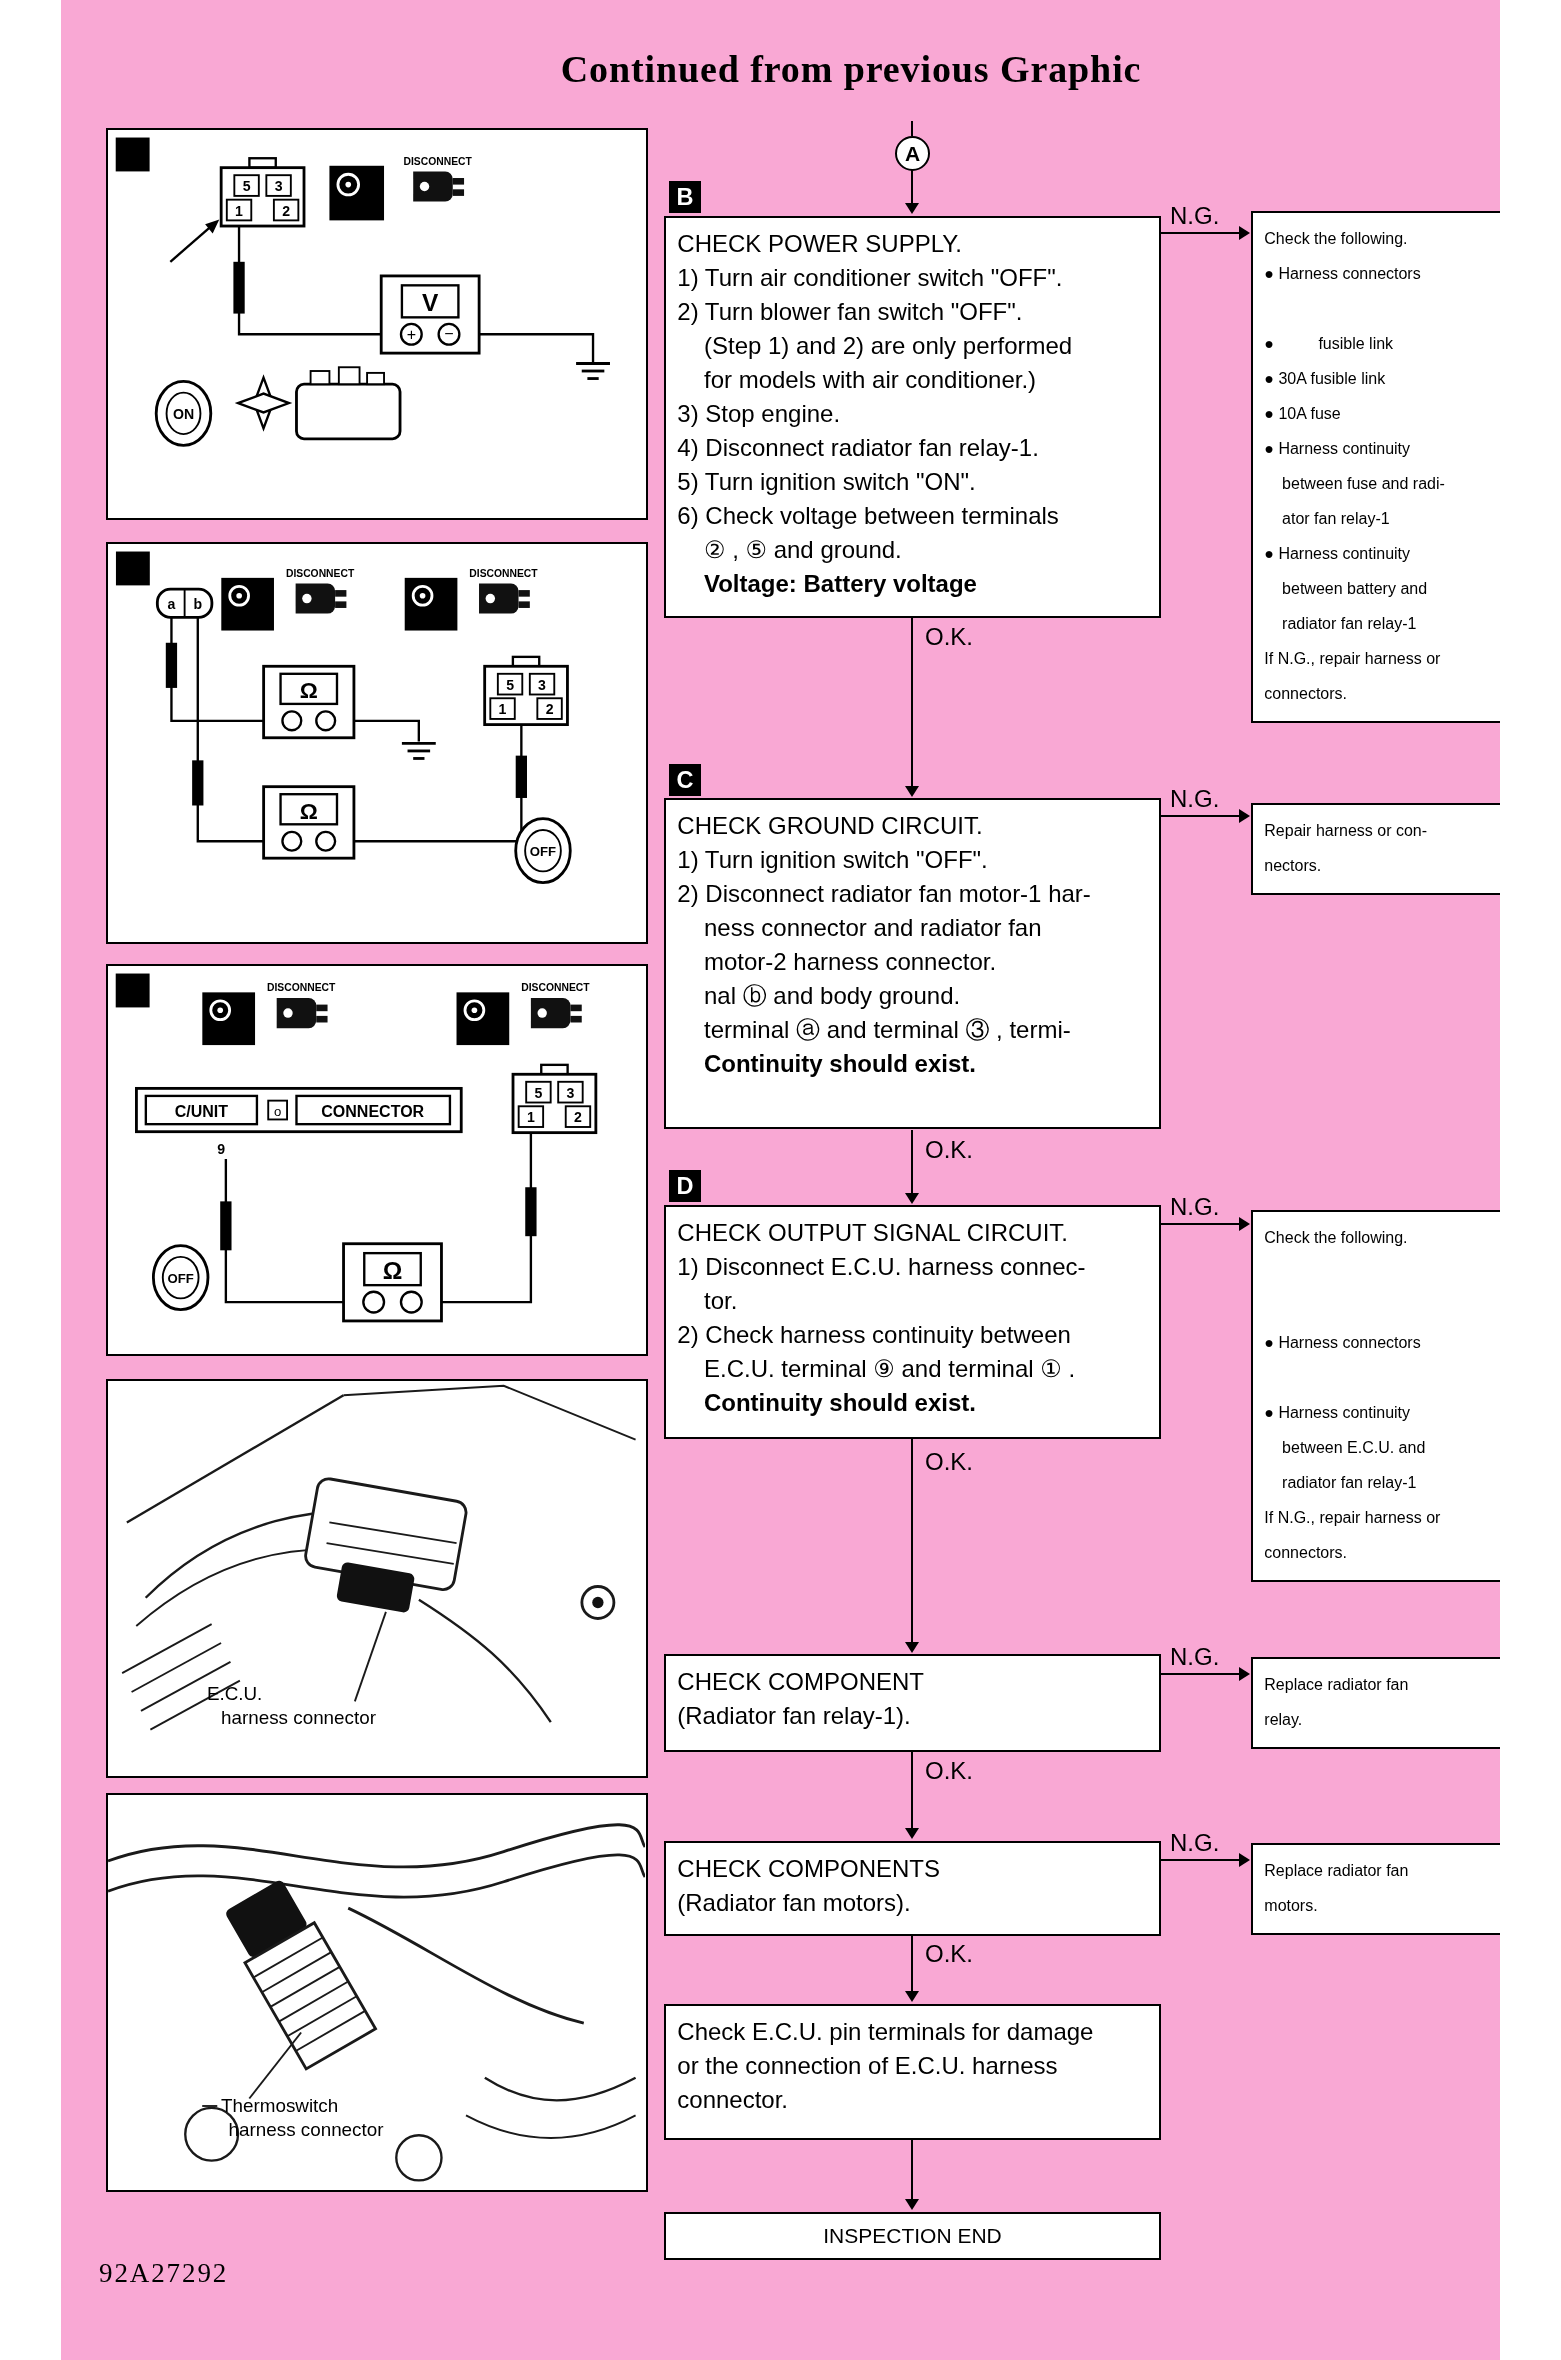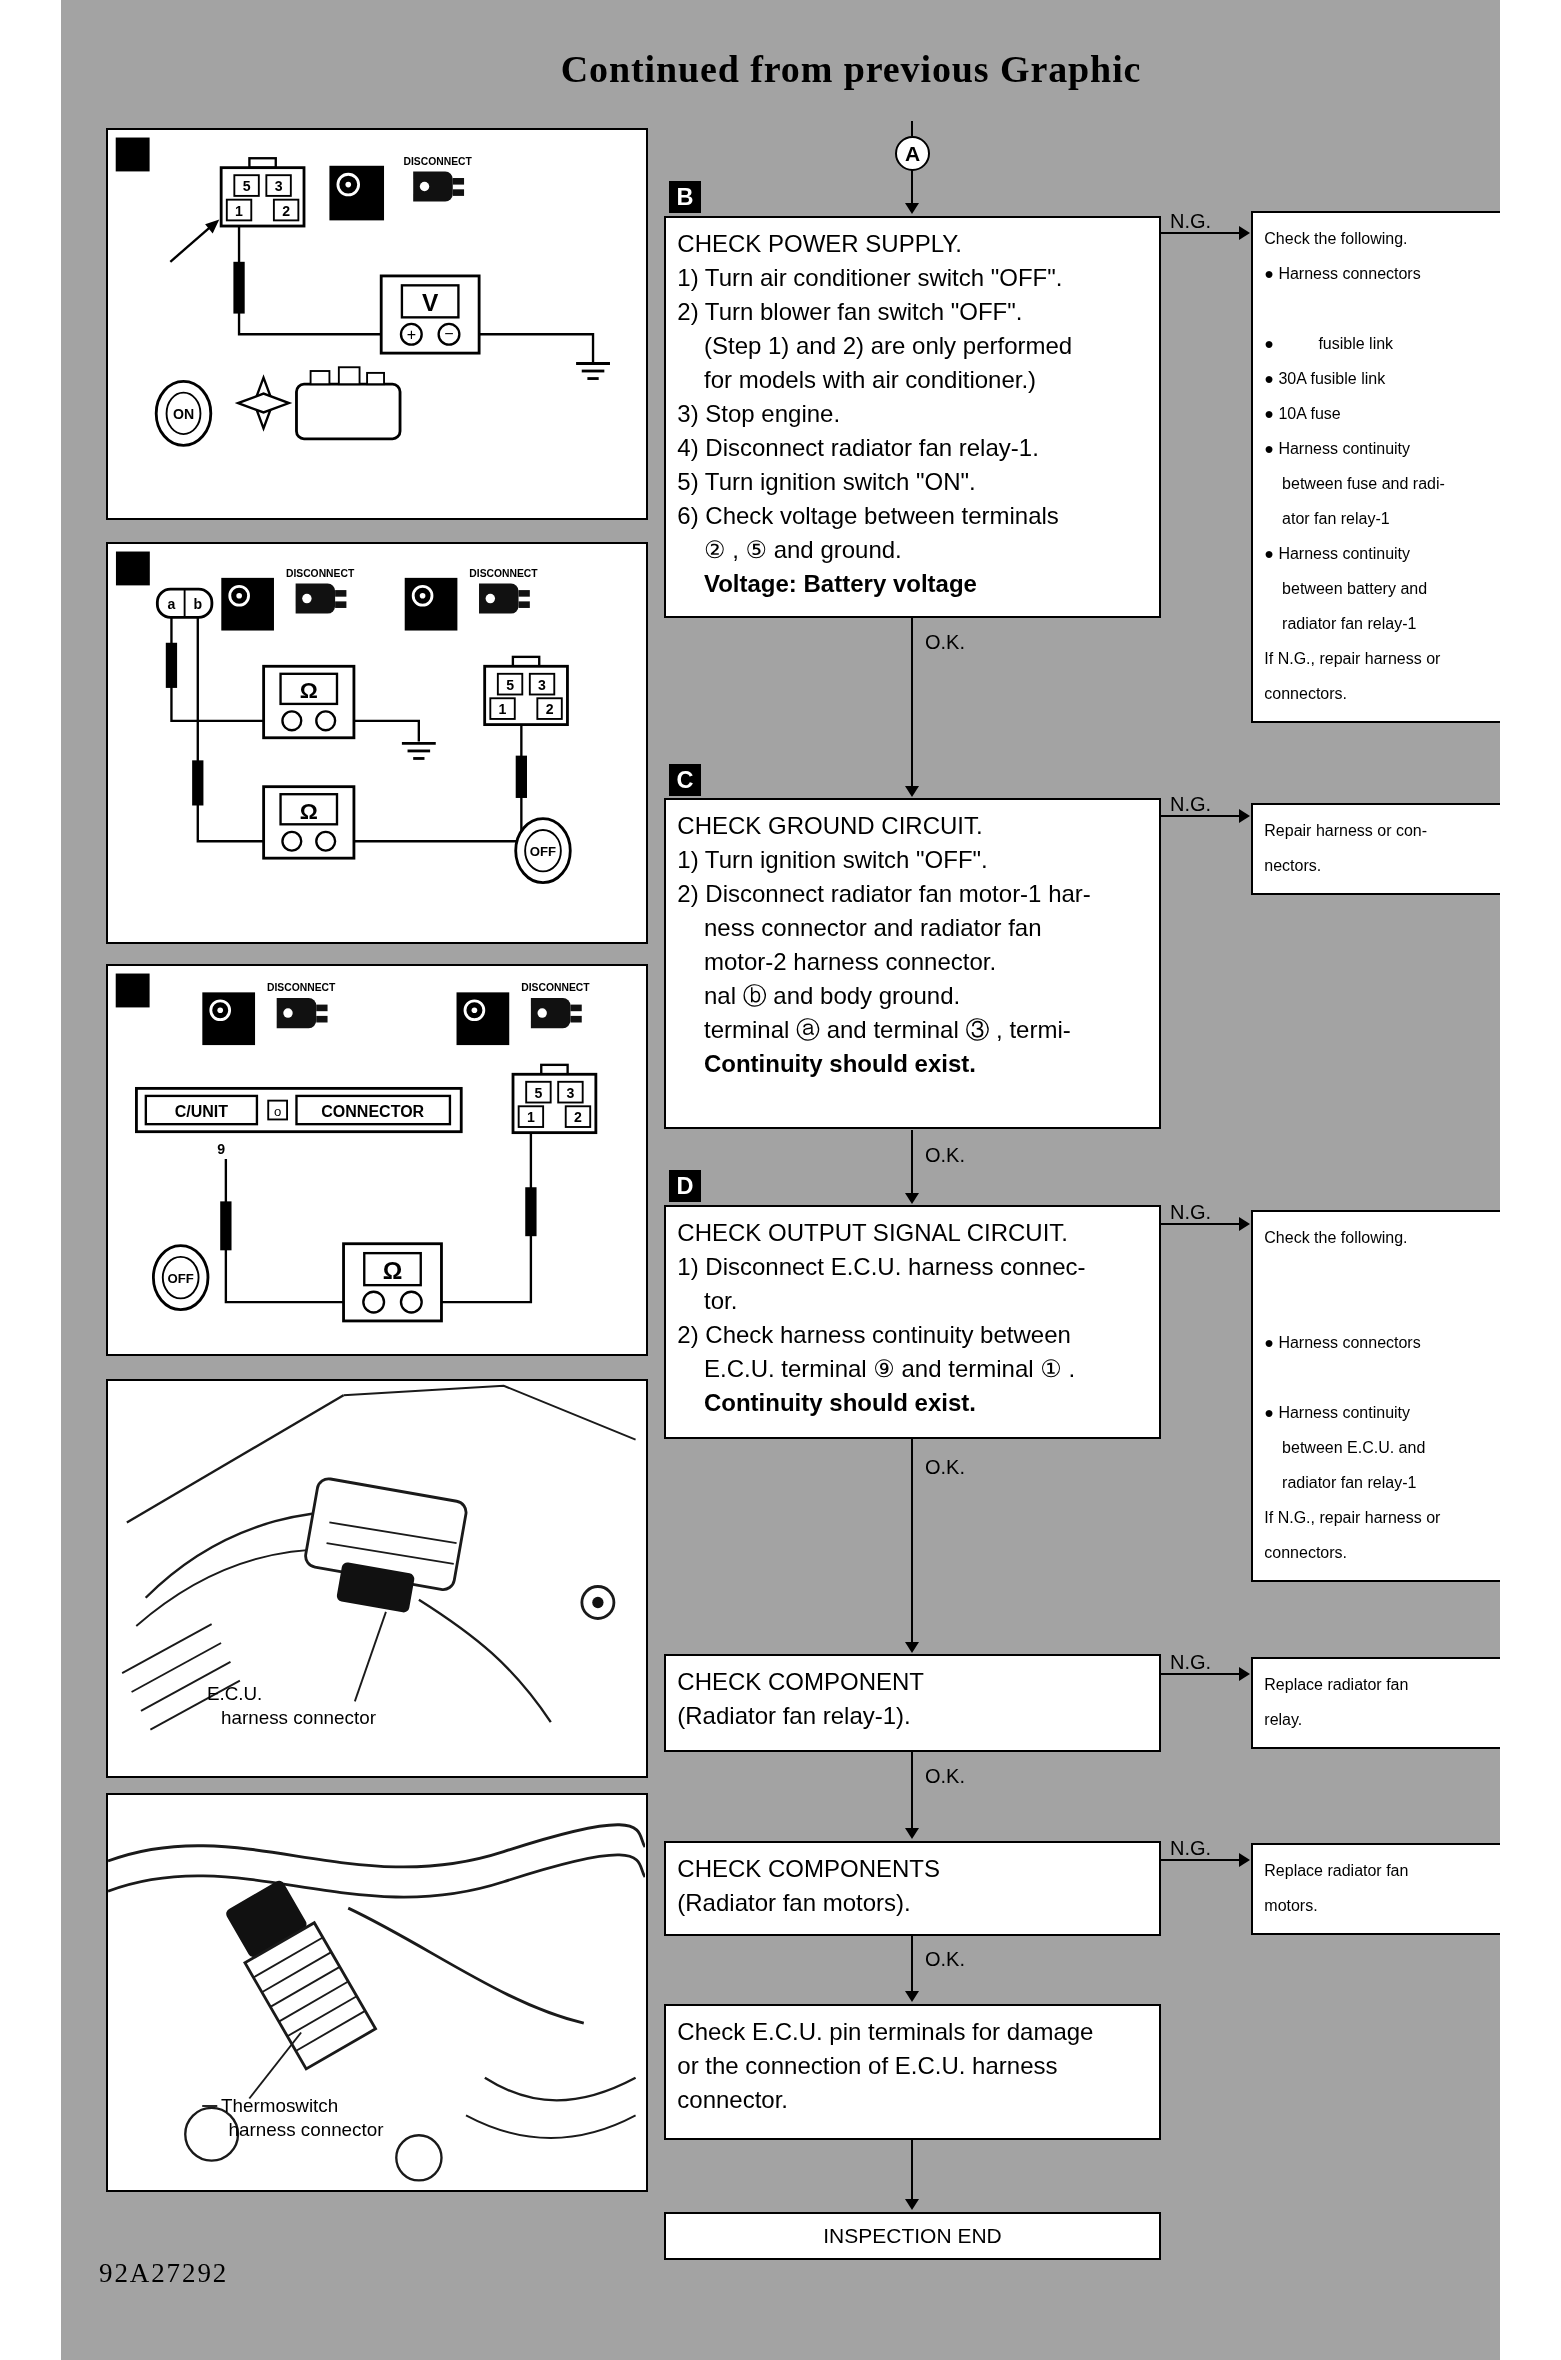--- a/index.html
+++ b/index.html
@@ -1,19 +1,19 @@
 <!DOCTYPE html>
 <html style="font-size:15px"><head>
 <meta charset="utf-8">
 <style>
   * { margin:0; padding:0; box-sizing:border-box; }
   html,body { background:#fff; }
   #page {
     position:relative; width:1439px; height:2361px; margin:0 auto;
-    background:#a3a3a3; color:#000;
+    background:#f9a8d4; color:#000;
     font-family:"Liberation Sans", sans-serif;
     overflow:hidden;
   }
   .title {
     position:absolute; top:47px; left:141px; right:0;
     text-align:center;
     font-family:"Liberation Serif", serif;
     font-weight:bold; font-size:38px; letter-spacing:0.9px;
   }
   .figcode {
@@ -37,21 +37,21 @@
     padding:7.5px 11.3px; font-size:16px;
   }
   .fline { white-space:pre; line-height:34px; min-height:34px; }
   .sidebox .fline { line-height:35px; min-height:35px; }
   .fline.bold { font-weight:bold; }
   .badge {
     position:absolute; width:32px; height:32px; background:#000; color:#fff;
     display:flex; align-items:center; justify-content:center;
     font-weight:bold; font-size:23.5px;
   }
-  .okng { position:absolute; font-size:20px;margin-top:8px; }
+  .okng { position:absolute; font-size:24px; }
   .startA {
     position:absolute; left:834px; top:136px; width:35px; height:35px;
     border:2.8px solid #000; border-radius:50%;
     display:flex; align-items:center; justify-content:center;
     font-weight:bold; font-size:21px; background:#fff;
   }
   .stem { position:absolute; border-left:2.8px solid #000; }
   .arrow-v { position:absolute; border-left:2.8px solid #000; }
   .arrow-v::after {
     content:""; position:absolute; bottom:-10.4px; left:-8.5px;

